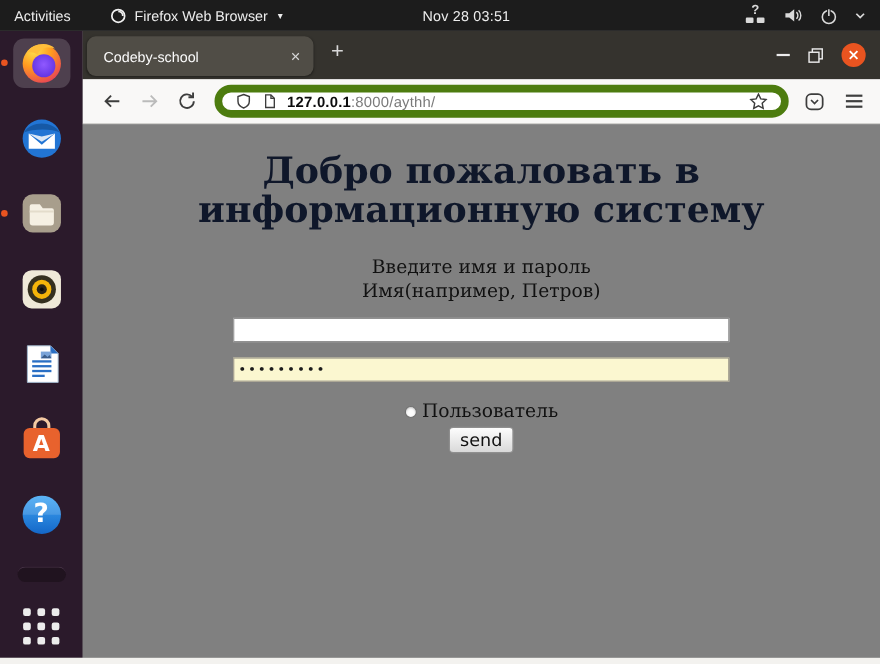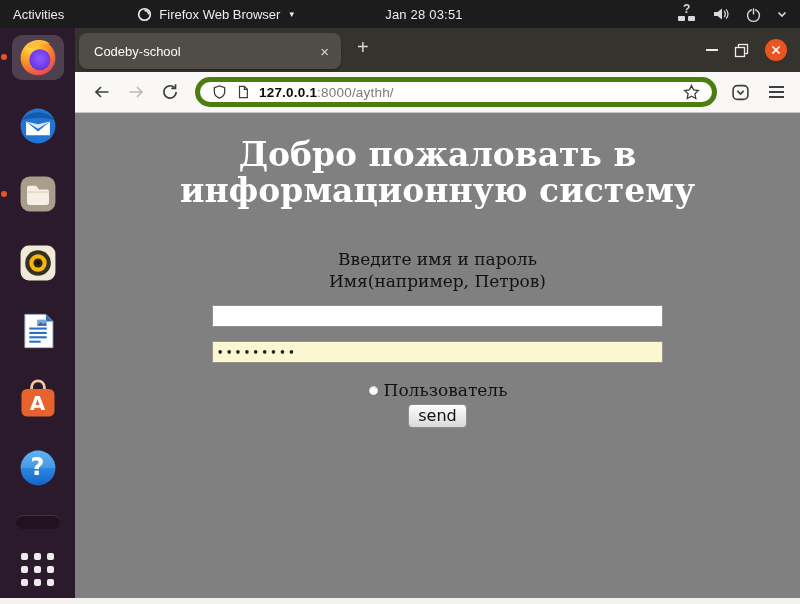--- a/index.html
+++ b/index.html
@@ -1,21 +1,21 @@
 <!DOCTYPE html>
 <html><head>
 <meta charset="utf-8">
 <style>
   * { margin:0; padding:0; box-sizing:border-box; }
   body { width:800px; height:604px; font-family:"Liberation Sans", sans-serif; }
   .screen { position:relative; width:800px; height:604px; overflow:hidden; background:#808080; }
 
   
   .topbar { position:absolute; top:0; left:0; right:0; height:28px; background:#1c1c1c;
-            color:#ededed; font-size:13px; display:flex; align-items:center; padding:0 13px; z-index:30;gap:37px; }
+            color:#ededed; font-size:13px; display:flex; align-items:center; padding:0 13px; z-index:30; }
   .activities { margin-right:36px; }
   .appmenu { display:flex; align-items:center; gap:7px; }
   .appmenu .chev { font-size:9px; margin-left:2px; color:#ededed; }
   .clock { position:absolute; left:53%; transform:translateX(-50%); letter-spacing:.2px; }
   .sysicons { margin-left:auto; display:flex; align-items:center; gap:15px; }
   .net-icon { position:relative; width:20px; height:18px; }
   .net-icon .sq { position:absolute; bottom:2px; width:7px; height:5px; background:#d9d9d9; border-radius:1px; }
   .net-icon .sq.l { left:1px; } .net-icon .sq.r { right:2px; }
   .net-icon .q { position:absolute; top:-3px; left:6px; font-size:12px; font-weight:bold; color:#d9d9d9; }
 
@@ -29,45 +29,45 @@
   .appgrid { margin-top:auto; margin-bottom:12px; display:grid; grid-template-columns:repeat(3,7px); gap:6px; }
   .appgrid i { width:7px; height:7px; border-radius:2px; background:#ececec; }
   .help-badge { position:relative; }
   .help-badge .q { position:absolute; top:50%; left:50%; transform:translate(-50%,-54%); color:#fff; font-size:24px; font-weight:bold; font-family:"DejaVu Sans",sans-serif; }
   .soft-badge { position:relative; }
   .soft-badge .a { position:absolute; top:54%; left:50%; transform:translate(-50%,-44%); color:#fff; font-size:20px; font-weight:bold; font-family:"DejaVu Sans",sans-serif; }
 
   
   .window { position:absolute; left:75px; top:28px; right:0; bottom:6px; display:flex; flex-direction:column; z-index:10; }
   .tabbar { height:44px; background:#35332e; display:flex; align-items:flex-start; padding-left:4px; }
-  .tab { margin-top:5px; width:262px; height:36px; background:#504d46; border-radius:8px;
+  .tab { margin-top:5px; width:206px; height:36px; background:#504d46; border-radius:8px;
          display:flex; align-items:center; padding:0 10px 0 15px; color:#fbfbfb; font-size:13px; box-shadow:0 1px 2px rgba(0,0,0,.35); }
   .tab-title { flex:1; overflow:hidden; white-space:nowrap; }
   .tab-close { color:#d8d8d8; font-size:15px; padding:0 2px; }
   .newtab { color:#d8d8d8; font-size:20px; font-weight:300; margin:8px 0 0 16px; }
   .winctl { margin-left:auto; display:flex; align-items:center; gap:16px; padding-right:13px; height:44px; }
   .min-glyph { display:block; width:12px; height:2px; background:#ececec; }
   .close-btn { width:22px; height:22px; border-radius:50%; background:#e95420; display:flex; align-items:center; justify-content:center; }
 
   .toolbar { height:41px; background:#f9f8f7; border-bottom:1px solid #c9c7c4; display:flex; align-items:center; padding:0 10px; }
   .navbtn { width:34px; display:flex; justify-content:center; }
-  .urlbar { flex:1; height:30px; margin:0 14px 0 8px; background:#fff; border:5px solid #4d7c0f; border-radius:15px;
+  .urlbar { flex:1; height:30px; margin:0 14px 0 8px; background:#fff; border:7px solid #4d7c0f; border-radius:15px;
             display:flex; align-items:center; padding:0 12px; gap:9px; }
   .urltext { font-size:13.5px; color:#0c0c0d; letter-spacing:.2px; }
   .urltext .host { font-weight:600; }
   .urltext .rest { color:#7a7a7a; font-weight:400; }
   .urlspacer { flex:1; }
   .hamburger { display:flex; flex-direction:column; gap:3.5px; margin:0 6px 0 19px; }
   .hamburger i { width:15px; height:1.7px; background:#3f3f3f; }
 
   
   .content { flex:1; background:#808080; text-align:center; overflow:hidden;
              font-family:"DejaVu Serif", serif; color:#111; }
-  .page-h1 { margin-top:24px; font-size:33px; line-height:36px; font-weight:bold; color:#ffffff; }
-  .intro { margin-top:40px; font-size:17px; }
+  .page-h1 { margin-top:24px; font-size:33px; line-height:36px; font-weight:bold; color:#0f172a; }
+  .intro { margin-top:24px; font-size:17px; }
   .field-label { margin-top:2px; font-size:17px; }
   .txt-input { display:block; margin:14px auto 0; width:451px; height:22px; background:#fff;
                border:1px solid #919191; font-size:13px; padding:0 4px; font-family:"DejaVu Sans",sans-serif; }
   .pass-input { background:#fbf7d0; border:1px solid #9a9588; font-size:10px; font-weight:bold;
                 letter-spacing:2.5px; color:#1c1c1c; }
   .role-row { margin-top:18px; display:flex; justify-content:center; align-items:center; gap:5px; font-size:17px; line-height:19px; }
   .radio-dot { width:11px; height:11px; border-radius:50%; background:#fdfdfd; border:1px solid #6f6f6f;
                box-shadow:inset 0 1px 2px rgba(0,0,0,.25); }
   .send-btn { margin-top:4px; font-family:"DejaVu Sans",sans-serif; font-size:16px; color:#111;
               padding:1px 9px 2px; border:1px solid #8f8f8f; border-radius:4px;
@@ -83,21 +83,21 @@
   <div class="topbar">
     <span class="activities">Activities</span>
     <span class="appmenu">
       <svg width="15" height="15" viewBox="0 0 16 16">
         <circle cx="8" cy="8" r="6.2" fill="none" stroke="#efefef" stroke-width="1.7"></circle>
         <path d="M8 3.6 A4.4 4.4 0 0 1 12.4 8" fill="none" stroke="#efefef" stroke-width="1.7"></path>
       </svg>
       <span>Firefox Web Browser</span>
       <span class="chev">▾</span>
     </span>
-    <span class="clock">Jan 28 03:51</span>
+    <span class="clock">Nov 28 03:51</span>
     <span class="sysicons">
       <span class="net-icon">
         <span class="q">?</span>
         <span class="sq l"></span>
           <span class="sq r"></span>
       </span>
       <svg width="18" height="16" viewBox="0 0 18 16">
         <path d="M2 6 h3.5 L10 2.5 v11 L5.5 10 H2 z" fill="#d9d9d9"></path>
         <path d="M12 5 a4 4 0 0 1 0 6 M14 3.4 a6.3 6.3 0 0 1 0 9.2" fill="none" stroke="#d9d9d9" stroke-width="1.3"></path>
       </svg>

